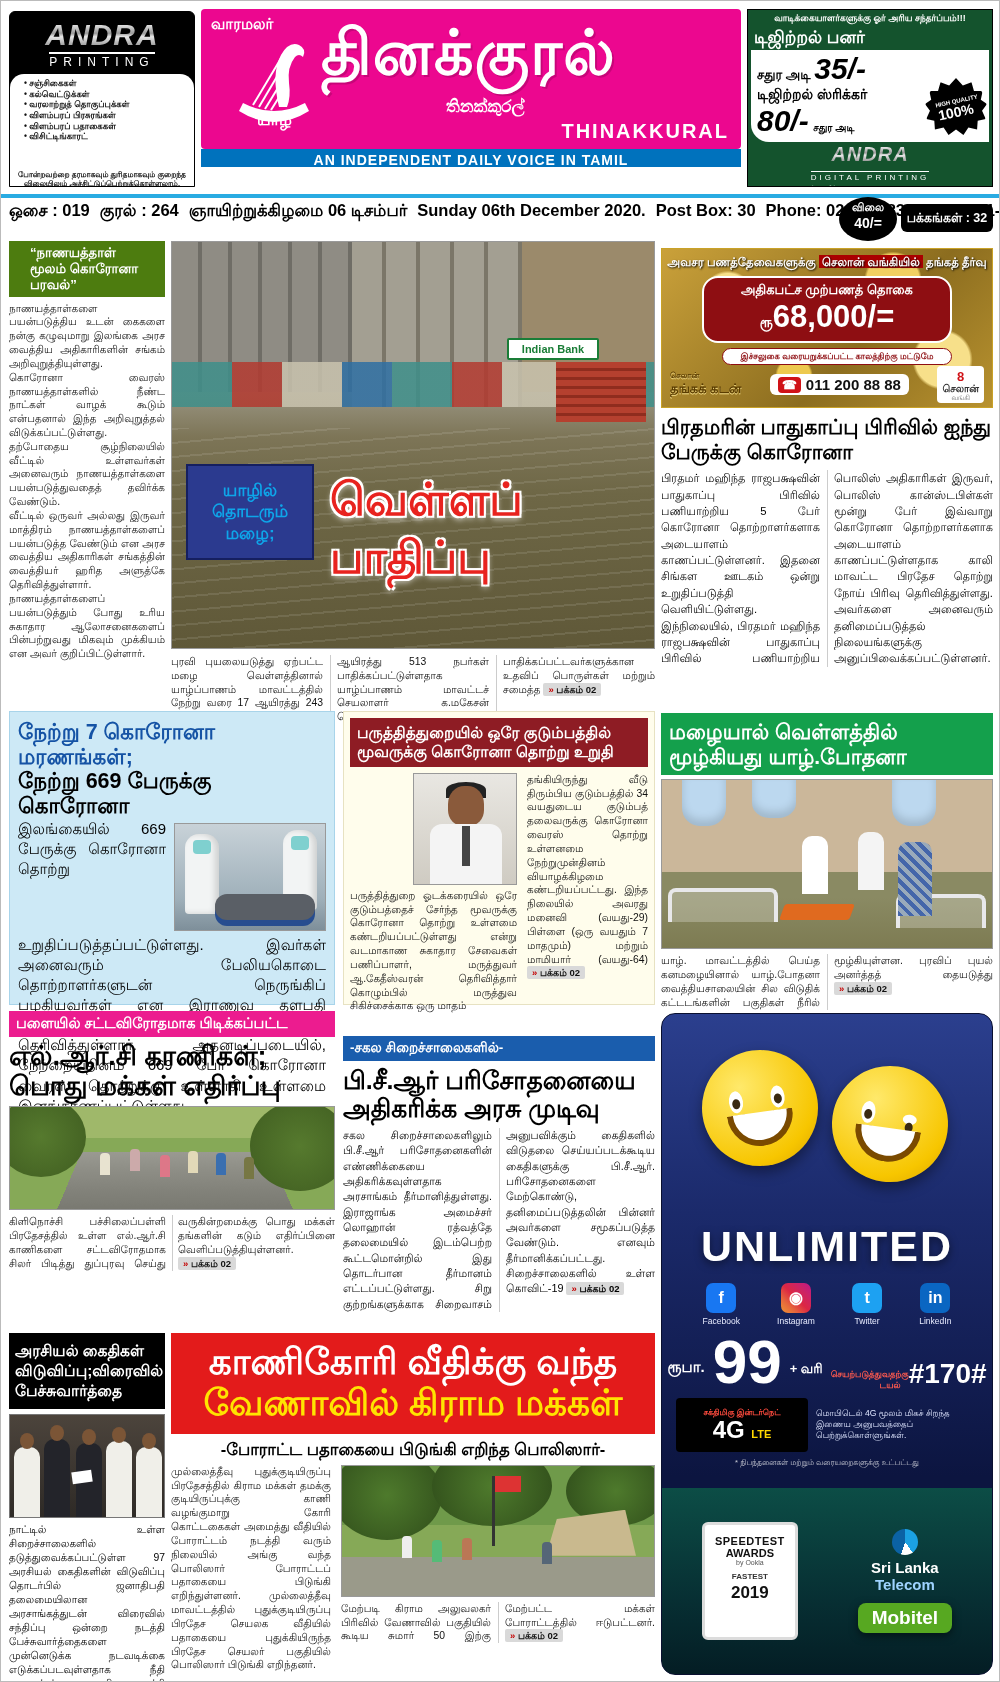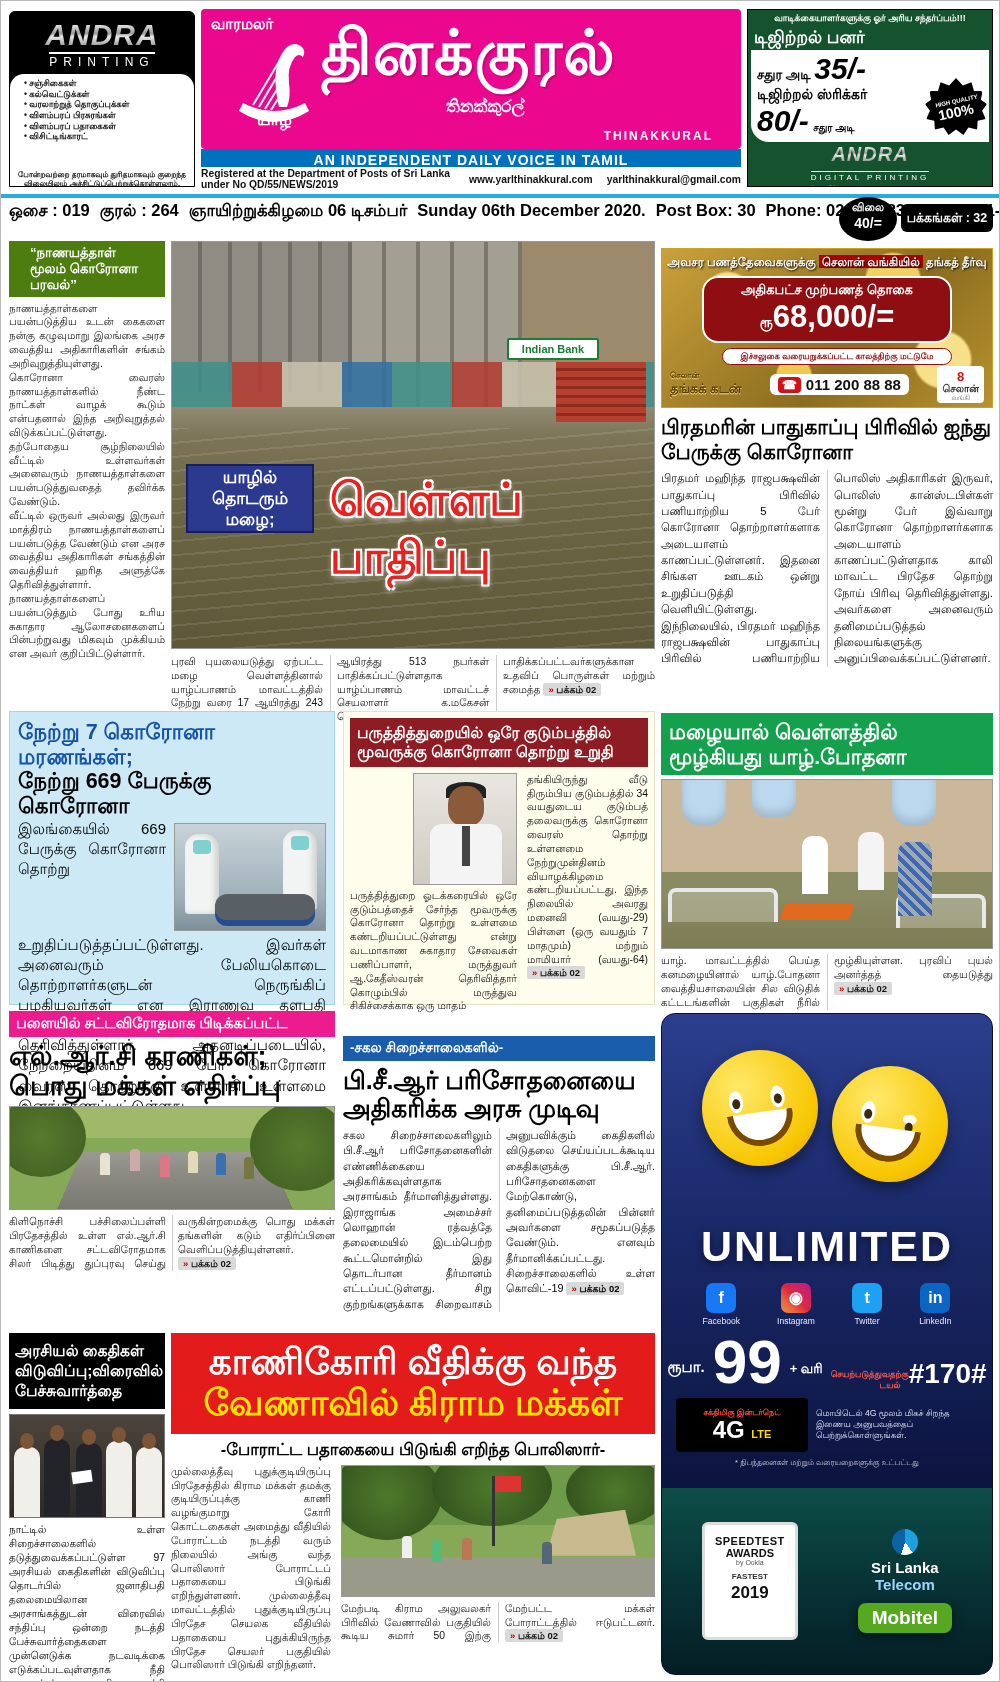--- a/index.html
+++ b/index.html
@@ -20,21 +20,21 @@
   .ad-left-body li { list-style:none; font-size:8.5px; font-weight:bold; color:#111; line-height:1.25;}
   .ad-left-body li::before { content:"• "; }
   .ad-note { font-size:7.5px; font-weight:bold; text-align:center; color:#111; line-height:1.25; background:#fff; padding:0 4px 2px;}
 
   .masthead { left:200px; top:8px; width:540px; height:182px; }
   .mast-pink { position:relative; height:140px; background:#ec078f; border-radius:4px; }
   .weekly { position:absolute; left:10px; top:6px; color:#fff; font-weight:bold; font-size:15px;}
   .harp { position:absolute; left:18px; top:24px; width:110px; height:110px;}
   .title-ta { position:absolute; left:120px; top:8px; color:#fff; font-size:62px; font-weight:bold; letter-spacing:1px; text-shadow:2px 2px 0 rgba(0,0,0,.15);}
   .title-si { position:absolute; left:245px; top:88px; color:#fff; font-size:17px; font-weight:bold;}
-  .title-en { position:absolute; right:28px; bottom:6px; color:#fff; font-weight:bold; font-size:12px; letter-spacing:2px;margin-left:44px;}
+  .title-en { position:absolute; right:12px; bottom:6px; color:#fff; font-weight:bold; font-size:20px; letter-spacing:2px;margin-left:44px;}
   .mast-blue { height:18px; background:#0072bd; color:#fff; font-weight:bold; font-size:14px; text-align:center; line-height:22px; letter-spacing:1px;}
   .mast-reg { height:20px; display:flex; gap:14px; align-items:center; font-size:10.3px; font-weight:bold; color:#111; padding-top:4px;}
 
   .ad-right { left:746px; top:8px; width:246px; height:178px; background:#14532d; border:1px solid #000; color:#fff; overflow:hidden;}
   .adr-head { font-size:9px; font-weight:bold; text-align:center; padding:3px 2px; color:#fff;}
   .adr-banner { font-size:17px; font-weight:bold; text-align:left; padding:1px 6px; color:#fff;}
   .adr-white { background:#fff; color:#000; margin:0 3px; padding:2px 6px; position:relative; height:92px; border-radius:0 0 0 18px;}
   .adr-row1 { font-size:13px; font-weight:bold;}
   .adr-price-big { font-size:30px; font-weight:bold; font-style:italic;}
   .adr-row2 { font-size:14px; font-weight:bold;}
@@ -71,22 +71,22 @@
      background:linear-gradient(180deg,#b3b0a2 0%,#a5a294 30%,#97927e 38%,#7d7557 48%,#6e6746 62%,#5f5838 100%);}
   .bldg { position:absolute; top:0; }
   .b1 { left:0; width:180px; height:150px; background:repeating-linear-gradient(90deg,#8f8c84 0 26px,#6f6d66 26px 30px), #8f8c84;}
   .b2 { left:180px; width:170px; height:165px; background:repeating-linear-gradient(90deg,#a39f92 0 30px,#7b7668 30px 34px), #a39f92;}
   .b3 { left:350px; width:134px; height:150px; background:#9b8a6b;}
   .shopstrip { position:absolute; top:120px; left:0; width:484px; height:45px; background:repeating-linear-gradient(90deg,#3e8f8a 0 60px,#b33a30 60px 110px,#c9c3ae 110px 170px,#2e6fa3 170px 220px);opacity:.85;}
   .bank-sign { position:absolute; left:335px; top:96px; width:92px; height:22px; background:#fff; border:2px solid #1a7d37; color:#1a7d37; font-weight:bold; font-size:11px; text-align:center; line-height:18px; border-radius:2px;}
   .shutter { position:absolute; right:8px; top:120px; width:90px; height:60px; background:repeating-linear-gradient(180deg,#b5402f 0 6px,#8f2c1e 6px 9px);}
   .ripples { position:absolute; left:0; bottom:0; width:100%; height:220px;
      background:repeating-linear-gradient(175deg, rgba(255,255,255,.10) 0 2px, transparent 2px 14px);}
-  .kicker { position:absolute; left:14px; top:222px; width:128px; height:69px; background:#2b3a8f; border:2px solid #151f60;
-     color:#ffffff; font-weight:bold; font-size:17px; text-align:center; display:flex; align-items:center; justify-content:center; line-height:1.25;}
+  .kicker { position:absolute; left:14px; top:222px; width:128px; height:96px; background:#2b3a8f; border:2px solid #151f60;
+     color:#0ea5e9; font-weight:bold; font-size:17px; text-align:center; display:flex; align-items:center; justify-content:center; line-height:1.25;}
   .flood-h { position:absolute; color:#e8231f; font-weight:800; font-size:45px; letter-spacing:0;
      text-shadow:-2px -2px 0 #fff,2px -2px 0 #fff,-2px 2px 0 #fff,2px 2px 0 #fff,0 3px 6px rgba(255,255,255,.9);}
   .flood-h1 { left:158px; top:232px;}
   .flood-h2 { left:8px; top:310px; font-size:47px;}
   .flood-body { margin-top:6px; column-count:3; column-gap:14px; column-rule:1px solid #ccc;}
 
   
   .ad-seylan { left:660px; top:247px; width:332px; height:160px; border:1px solid #c9a227; overflow:hidden; position:absolute;
      background:radial-gradient(circle at 20% 30%, #f7e08a 0 8%, transparent 9%),
                 radial-gradient(circle at 70% 20%, #f2d062 0 10%, transparent 11%),
@@ -275,25 +275,20 @@
               <line x1="52" y1="77" x2="69" y2="50"></line>
           </g>
           <text x="38" y="92" font-size="16" font-weight="bold" fill="#fff">யாழ்</text>
         </svg>
       </div>
       <div class="title-ta">தினக்குரல்</div>
       <div class="title-si">තිනක්කුරල්</div>
       <div class="title-en">THINAKKURAL</div>
     </div>
     <div class="mast-blue">AN INDEPENDENT DAILY VOICE IN TAMIL</div>
-    <div class="mast-reg">
-      <span>Registered at the Department of Posts of Sri Lanka under No QD/55/NEWS/2019</span>
-      <span>www.yarlthinakkural.com</span>
-      <span>yarlthinakkural@gmail.com</span>
-    </div>
   </div>
 
   <div class="abs ad-right">
     <div class="adr-head">வாடிக்கையாளர்களுக்கு ஓர் அரிய சந்தர்ப்பம்!!!</div>
     <div class="adr-banner">டிஜிற்றல் பனர்</div>
     <div class="adr-white">
       <div class="adr-row1">
         <span>சதுர அடி</span>
         <span class="adr-price-big">35/-</span>
       </div>

